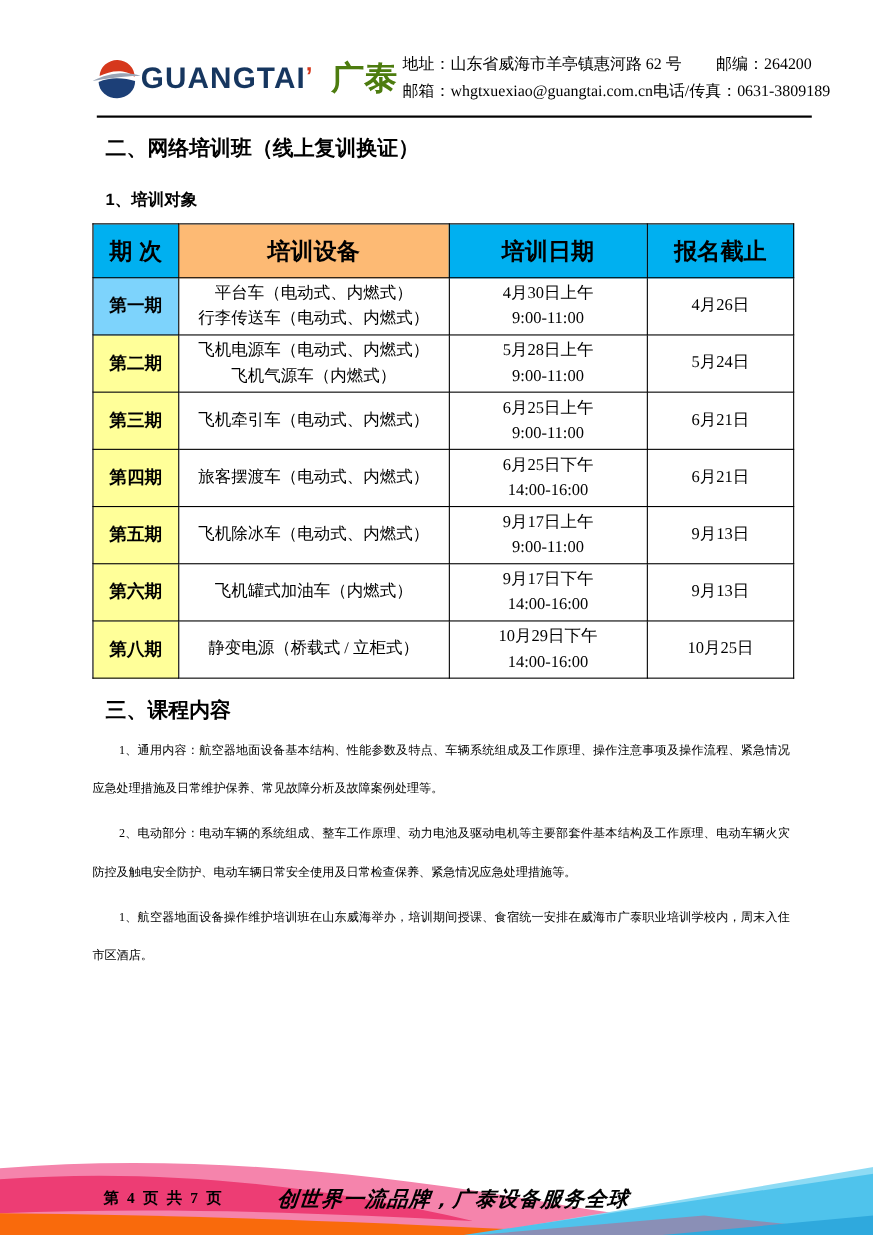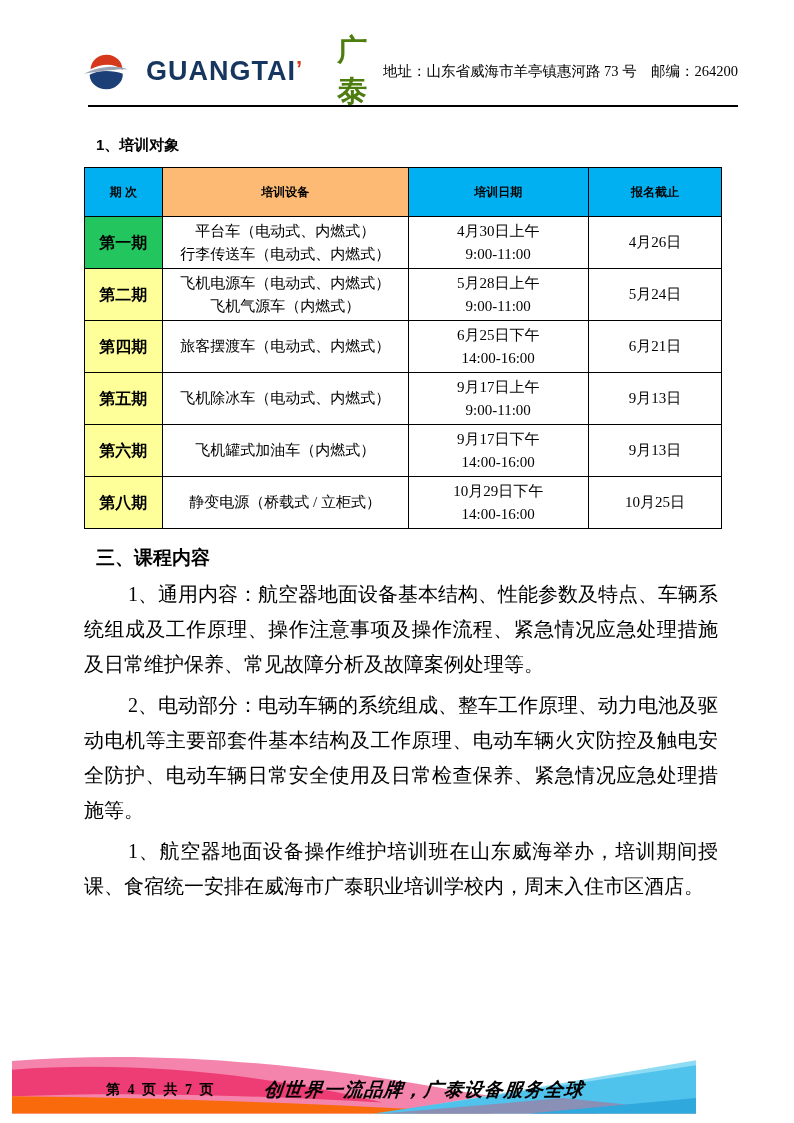--- a/index.html
+++ b/index.html
@@ -5,56 +5,56 @@
   * { margin:0; padding:0; box-sizing:border-box; }
   html,body { background:#ffffff; }
   .page {
     position:relative; width:794px; height:1123px; margin:0 auto;
     background:#ffffff; overflow:hidden;
     font-family:"Liberation Serif","DejaVu Serif",serif; color:#000;
   }
   
   .hdr { position:absolute; top:40px; left:84px; right:56px; height:62px;
          display:flex; align-items:center; justify-content:space-between; }
-  .logo { display:flex; align-items:center; gap:18px; }
+  .logo { display:flex; align-items:center; gap:0; }
   .logo-mark { width:44px; height:40px; flex:0 0 auto; }
   .logo-word { font-family:"Liberation Sans","DejaVu Sans",sans-serif;
                font-weight:bold; font-size:27px; letter-spacing:1px; color:#16365f; }
   .logo-apos { color:#d6381c; font-weight:bold; font-size:22px; vertical-align:top; }
   .logo-cn  { font-family:"Liberation Sans",sans-serif; font-weight:bold;
               font-size:30px; color:#4d7c0f; margin-left:16px; }
   .hdr-info { font-size:14.5px; line-height:24px; text-align:left; width:372px; }
   .hdr-line { display:flex; justify-content:space-between; white-space:nowrap; }
   .hdr-rule { position:absolute; top:105px; left:88px; right:56px; height:0;
               border-top:2px solid #000; }
   
   .content { position:absolute; top:112px; left:84px; width:634px; }
   h1.sec { font-family:"Liberation Sans","DejaVu Sans",sans-serif;
            font-size:19px; font-weight:bold; padding-left:12px; margin-top:10px; }
   h2.sub { font-family:"Liberation Sans",sans-serif; font-size:15px;
            font-weight:bold; padding-left:12px; margin-top:24px; }
   p.body { font-size:15.5px; line-height:32px; text-align:justify;
            text-indent:2.2em; margin-top:8px; }
-  p.body2 { font-size:20px; line-height:35px; text-align:justify;
+  p.body2 { font-size:11px; line-height:35px; text-align:justify;
             text-indent:2.2em; margin-top:6px; }
   
   table.sched { border-collapse:collapse; width:638px; margin-top:12px;
                 table-layout:fixed; }
   .sched th, .sched td { border:1.6px solid #000; text-align:center;
                          vertical-align:middle; padding:3px 2px; }
-  .sched th { font-family:"Liberation Sans",sans-serif; font-size:12px;
+  .sched th { font-family:"Liberation Sans",sans-serif; font-size:21px;
               font-weight:bold; height:49px; }
   .sched td { font-size:15px; height:48px; line-height:1.5; }
   .col-period  { width:12.2%; }
   .col-equip   { width:38.6%; }
   .col-date    { width:28.3%; }
   .col-dead    { width:20.9%; }
   td.period { font-family:"Liberation Sans",sans-serif; font-weight:bold; font-size:16px; }
   
-  .footer { position:absolute; left:12px; bottom:0; width:684px; height:68px; }
+  .footer { position:absolute; left:0; bottom:0; width:794px; height:68px; }
   .footer svg { position:absolute; inset:0; }
   .page-info { position:absolute; left:94px; bottom:24px; font-size:14px;
                letter-spacing:2px; font-weight:bold; z-index:2;
                font-family:"Liberation Serif",serif; }
   .slogan { position:absolute; left:252px; bottom:20px; font-size:19px;
             font-weight:900; font-style:italic; z-index:2; letter-spacing:1px;
             transform:skewX(-6deg);
             font-family:"Liberation Sans","DejaVu Sans",sans-serif; }
 </style>
 </head>
@@ -67,29 +67,34 @@
       <svg class="logo-mark" viewBox="0 0 48 44">
         <path d="M7,20 A17.5,16.5 0 0 1 42,21 C32,12 17,15 7,20 Z" fill="#d6381c"></path>
         <path d="M6,26 C18,20 33,22 42.5,25 A17.5,16 0 0 1 6,26 Z" fill="#1c3f77"></path>
         <path d="M0,25 C14,17 36,15 48,20 C36,19.5 13,22.5 0,25 Z" fill="#9aa4b5"></path>
       </svg>
       <span class="logo-word"><span>GUANGTAI</span><span class="logo-apos">’</span></span>
       <span class="logo-cn">广泰</span>
     </div>
     <div class="hdr-info">
       <div class="hdr-line">
-        <span>地址：山东省威海市羊亭镇惠河路 73 号</span>
+        <span>地址：山东省威海市羊亭镇惠河路 62 号</span>
         <span>邮编：264200</span>
+      </div>
+      <div class="hdr-line">
+        <span>邮箱：whgtxuexiao@guangtai.com.cn</span>
+        <span>电话/传真：0631-3809189</span>
       </div>
     </div>
   </div>
   <div class="hdr-rule"></div>
 
   <div class="content">
 
+    <h1 class="sec">二、网络培训班（线上复训换证）</h1>
 
     <h2 class="sub">1、培训对象</h2>
 
 
     <table class="sched">
       <colgroup>
         <col class="col-period">
           <col class="col-equip">
           <col class="col-date">
           <col class="col-dead">
@@ -97,21 +102,21 @@
       <thead>
         <tr>
           <th style="background-color: rgb(0, 176, 240);">期 次</th>
           <th style="background-color: #fdba74;">培训设备</th>
           <th style="background-color: rgb(0, 176, 240);">培训日期</th>
           <th style="background-color: rgb(0, 176, 240);">报名截止</th>
         </tr>
       </thead>
       <tbody>
         <tr>
-          <td class="period" style="background-color: #22c55e;">第一期</td>
+          <td class="period" style="background-color: #7dd3fc;">第一期</td>
           <td>
             <div>平台车（电动式、内燃式）</div>
             <div>行李传送车（电动式、内燃式）</div>
           </td>
           <td>
             <div>4月30日上午</div>
             <div>9:00-11:00</div>
           </td>
           <td>4月26日</td>
         </tr>
@@ -119,20 +124,31 @@
           <td class="period" style="background-color: rgb(255, 255, 153);">第二期</td>
           <td>
             <div>飞机电源车（电动式、内燃式）</div>
             <div>飞机气源车（内燃式）</div>
           </td>
           <td>
             <div>5月28日上午</div>
             <div>9:00-11:00</div>
           </td>
           <td>5月24日</td>
+        </tr>
+        <tr>
+          <td class="period" style="background-color: rgb(255, 255, 153);">第三期</td>
+          <td>
+            <div>飞机牵引车（电动式、内燃式）</div>
+          </td>
+          <td>
+            <div>6月25日上午</div>
+            <div>9:00-11:00</div>
+          </td>
+          <td>6月21日</td>
         </tr>
         <tr>
           <td class="period" style="background-color: rgb(255, 255, 153);">第四期</td>
           <td>
             <div>旅客摆渡车（电动式、内燃式）</div>
           </td>
           <td>
             <div>6月25日下午</div>
             <div>14:00-16:00</div>
           </td>

